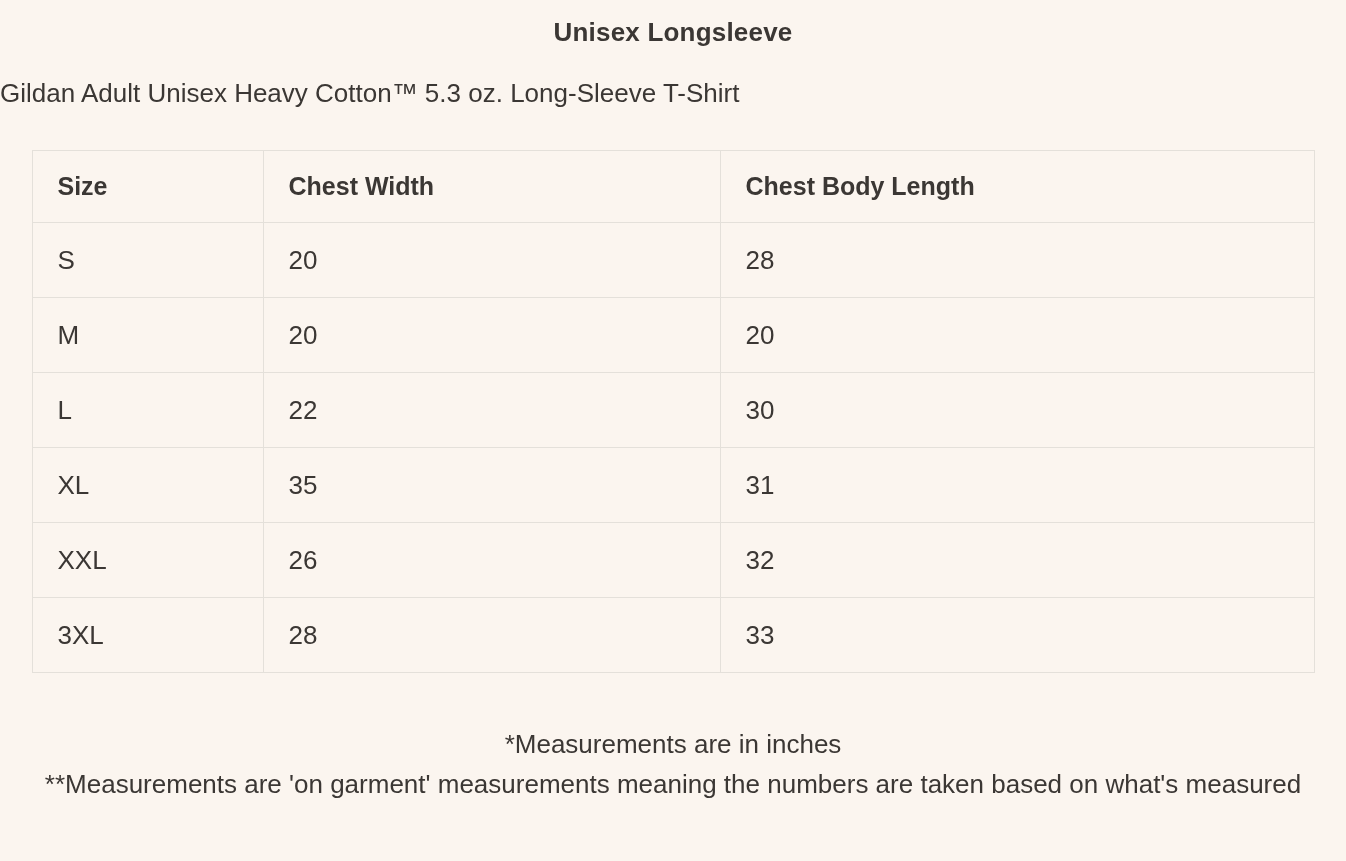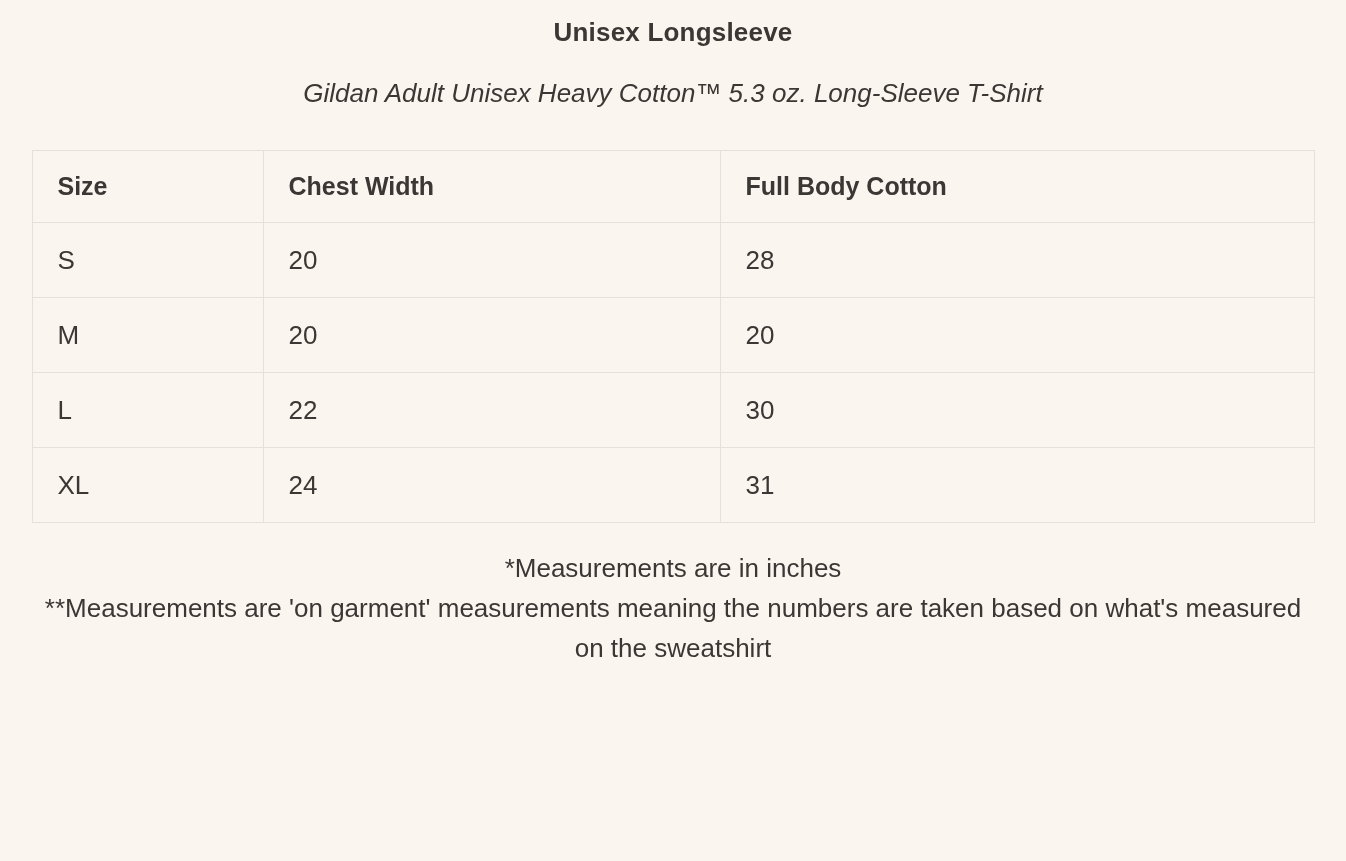--- a/index.html
+++ b/index.html
@@ -31,22 +31,20 @@
     line-height: 26px;
     font-weight: 700;
     text-align: center;
     letter-spacing: 0.2px;
   }
   .subtitle {
     margin: 33px 0 0 0;
     font-size: 26px;
     line-height: 30px;
     font-weight: 400;
-    text-align: center;
-    font-style: italic;
   }
   table.size-chart {
     border-collapse: collapse;
     table-layout: fixed;
     width: 1282px;
     margin: 42px auto 0 auto;
   }
   table.size-chart th,
   table.size-chart td {
     border: 1px solid var(--border);
@@ -62,21 +60,21 @@
   }
   table.size-chart td {
     height: 75px;
     font-size: 26px;
     font-weight: 400;
   }
   .col-size   { width: 231px; }
   .col-chest  { width: 457px; }
   .col-length { width: 594px; }
   .notes {
-    margin-top: 25px;
+    margin-top: 51px;
     text-align: center;
     font-size: 26px;
     line-height: 40px;
   }
   .notes div { white-space: nowrap; }
 </style>
 </head>
 <body>
 
 <div class="page">
@@ -88,46 +86,55 @@
   <table class="size-chart">
     <colgroup>
       <col class="col-size">
       <col class="col-chest">
       <col class="col-length">
     </colgroup>
     <thead>
       <tr>
         <th>Size</th>
         <th>Chest Width</th>
-        <th>Full Body Cotton</th>
+        <th>Chest Body Length</th>
       </tr>
     </thead>
     <tbody>
       <tr>
         <td>S</td>
         <td>20</td>
         <td>28</td>
       </tr>
       <tr>
         <td>M</td>
         <td>20</td>
         <td>20</td>
       </tr>
       <tr>
         <td>L</td>
         <td>22</td>
         <td>30</td>
       </tr>
       <tr>
         <td>XL</td>
-        <td>24</td>
+        <td>35</td>
         <td>31</td>
+      </tr>
+      <tr>
+        <td>XXL</td>
+        <td>26</td>
+        <td>32</td>
+      </tr>
+      <tr>
+        <td>3XL</td>
+        <td>28</td>
+        <td>33</td>
       </tr>
     </tbody>
   </table>
 
   <div class="notes">
     <div>*Measurements are in inches</div>
     <div>**Measurements are 'on garment' measurements meaning the numbers are taken based on what's measured</div>
-    <div>on the sweatshirt</div>
   </div>
 
 </div>
 
 </body></html>

